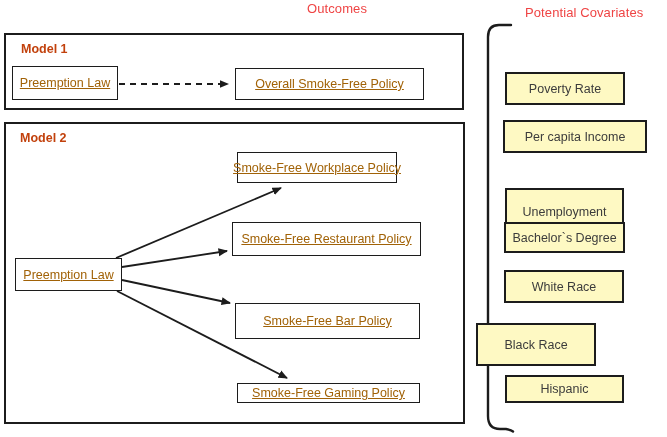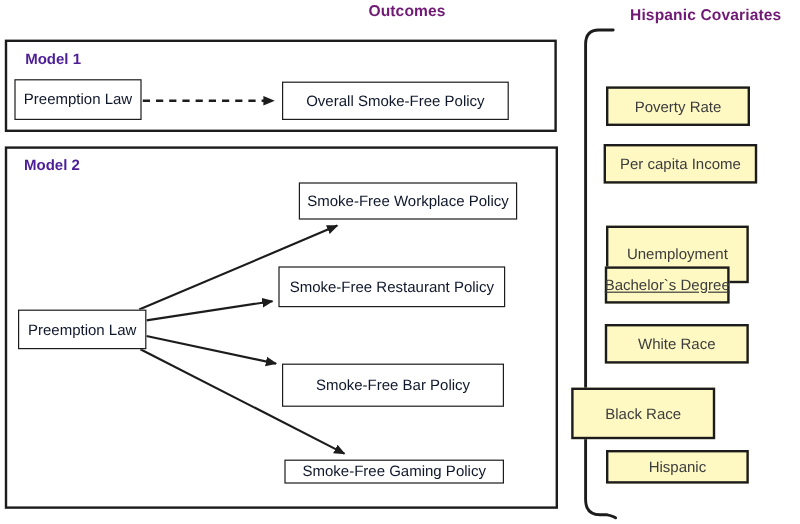--- a/index.html
+++ b/index.html
@@ -7,50 +7,51 @@
     position: relative;
     width: 667px;
     height: 437px;
     background: #ffffff;
     font-family: "Liberation Sans", sans-serif;
     overflow: hidden;
   }
   .heading {
     position: absolute;
     font-size: 13px;
-    font-weight: bold;
-    color: #701a75;
+    font-weight: normal;
+    color: #ef4444;
     letter-spacing: 0.1px;
     white-space: nowrap;
   }
   .model-frame {
     position: absolute;
     border: 2px solid #1c1c1c;
     background: #ffffff;
     box-sizing: border-box;
   }
   .model-label {
     position: absolute;
     font-size: 12.5px;
     font-weight: bold;
-    color: #4c1d95;
+    color: #c2410c;
     white-space: nowrap;
   }
   .node {
     position: absolute;
     border: 1.6px solid #1c1c1c;
     background: #ffffff;
     box-sizing: border-box;
     display: flex;
     align-items: center;
     justify-content: center;
     font-size: 12.5px;
-    color: #0f172a;
+    color: #a16207;
     white-space: nowrap;
     z-index: 2;
+    text-decoration: underline;
   }
   .cov-node {
     position: absolute;
     border: 2px solid #1c1c1c;
     background: #fef9c3;
     box-sizing: border-box;
     display: flex;
     align-items: center;
     justify-content: center;
     font-size: 12.5px;
@@ -65,21 +66,21 @@
     z-index: 1;
     pointer-events: none;
   }
 </style>
 </head>
 <body>
 
 <div class="canvas">
 
   <div class="heading" style="left:307px; top:1px;">Outcomes</div>
-  <div class="heading" style="left:525px; top:5px;">Hispanic Covariates</div>
+  <div class="heading" style="left:525px; top:5px;">Potential Covariates</div>
 
   <svg class="overlay" viewBox="0 0 667 437">
     <defs>
       <marker id="arrow" markerWidth="11" markerHeight="9" refX="8.5" refY="4.5" orient="auto" markerUnits="userSpaceOnUse">
         <polygon points="0,0.5 9.5,4.5 0,8.5" fill="#1c1c1c"></polygon>
       </marker>
     </defs>
 
     <line x1="119" y1="84" x2="228" y2="84" stroke="#1c1c1c" stroke-width="2" stroke-dasharray="6 5" marker-end="url(#arrow)"></line>
 
@@ -93,29 +94,29 @@
 
   <div class="model-frame" style="left:4px; top:33px; width:460px; height:77px;">
     <div class="model-label" style="left:15px; top:7px;">Model 1</div>
     <div class="node" style="left:6px; top:31px; width:106px; height:34px;">Preemption Law</div>
     <div class="node" style="left:229px; top:33px; width:189px; height:32px;">Overall Smoke-Free Policy</div>
   </div>
 
   <div class="model-frame" style="left:4px; top:122px; width:461px; height:302px;">
     <div class="model-label" style="left:14px; top:7px;">Model 2</div>
     <div class="node" style="left:9px; top:134px; width:107px; height:33px;">Preemption Law</div>
-    <div class="node" style="left:231px; top:28px; width:182px; height:31px;margin-left:12px;">Smoke-Free Workplace Policy</div>
+    <div class="node" style="left:231px; top:28px; width:160px; height:31px;">Smoke-Free Workplace Policy</div>
     <div class="node" style="left:226px; top:98px; width:189px; height:34px;">Smoke-Free Restaurant Policy</div>
     <div class="node" style="left:229px; top:179px; width:185px; height:36px;">Smoke-Free Bar Policy</div>
     <div class="node" style="left:231px; top:259px; width:183px; height:20px;">Smoke-Free Gaming Policy</div>
   </div>
 
   <div>
     <div class="cov-node" style="left:505px; top:72px; width:120px; height:33px;">Poverty Rate</div>
-    <div class="cov-node" style="left:503px; top:120px; width:128px; height:33px;">Per capita Income</div>
+    <div class="cov-node" style="left:503px; top:120px; width:144px; height:33px;">Per capita Income</div>
     <div class="cov-node" style="left:505px; top:188px; width:119px; height:48px;">Unemployment</div>
-    <div class="cov-node" style="left:504px; top:222px; width:104px; height:31px;text-decoration:underline;">Bachelor`s Degree</div>
+    <div class="cov-node" style="left:504px; top:222px; width:121px; height:31px;">Bachelor`s Degree</div>
     <div class="cov-node" style="left:504px; top:270px; width:120px; height:33px;">White Race</div>
     <div class="cov-node" style="left:476px; top:323px; width:120px; height:43px;">Black Race</div>
     <div class="cov-node" style="left:505px; top:375px; width:119px; height:28px;">Hispanic</div>
   </div>
 
 </div>
 
 </body></html>

